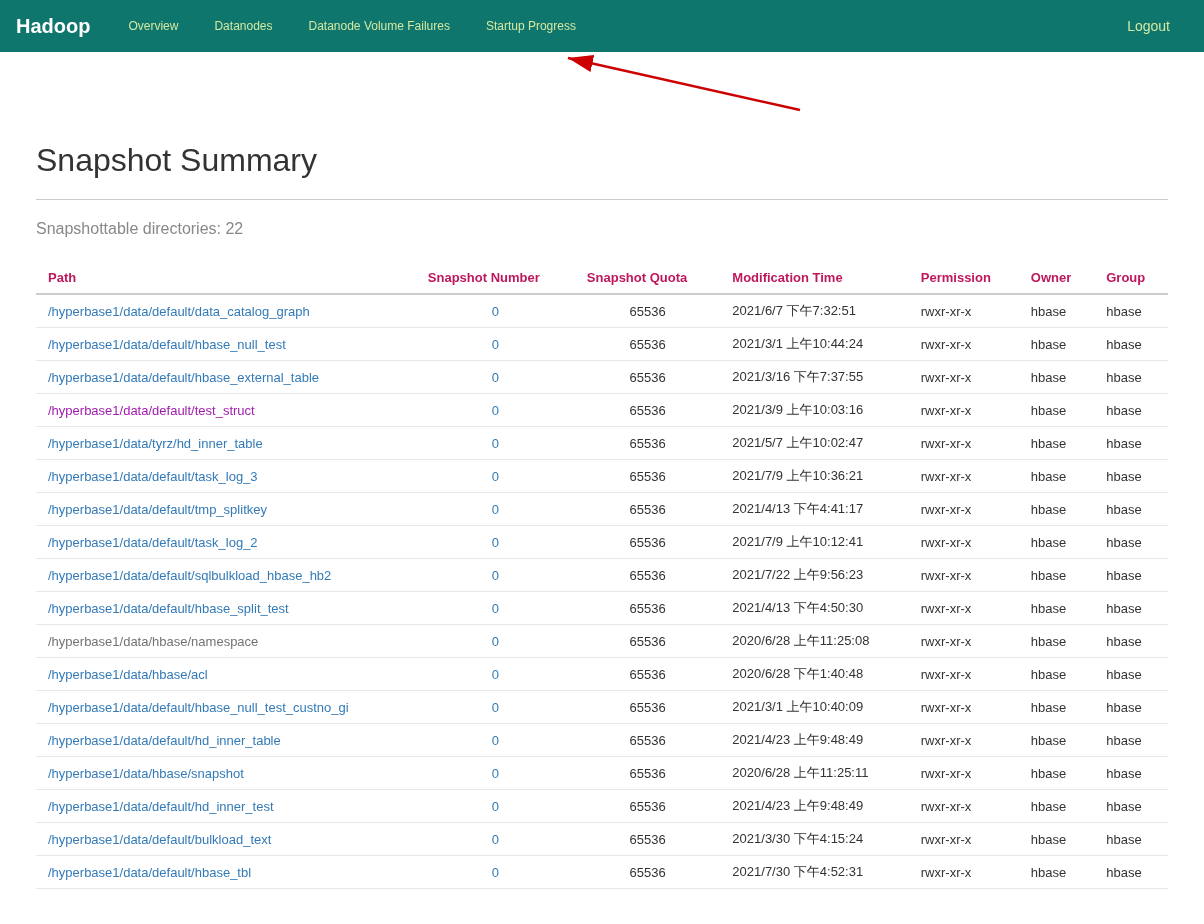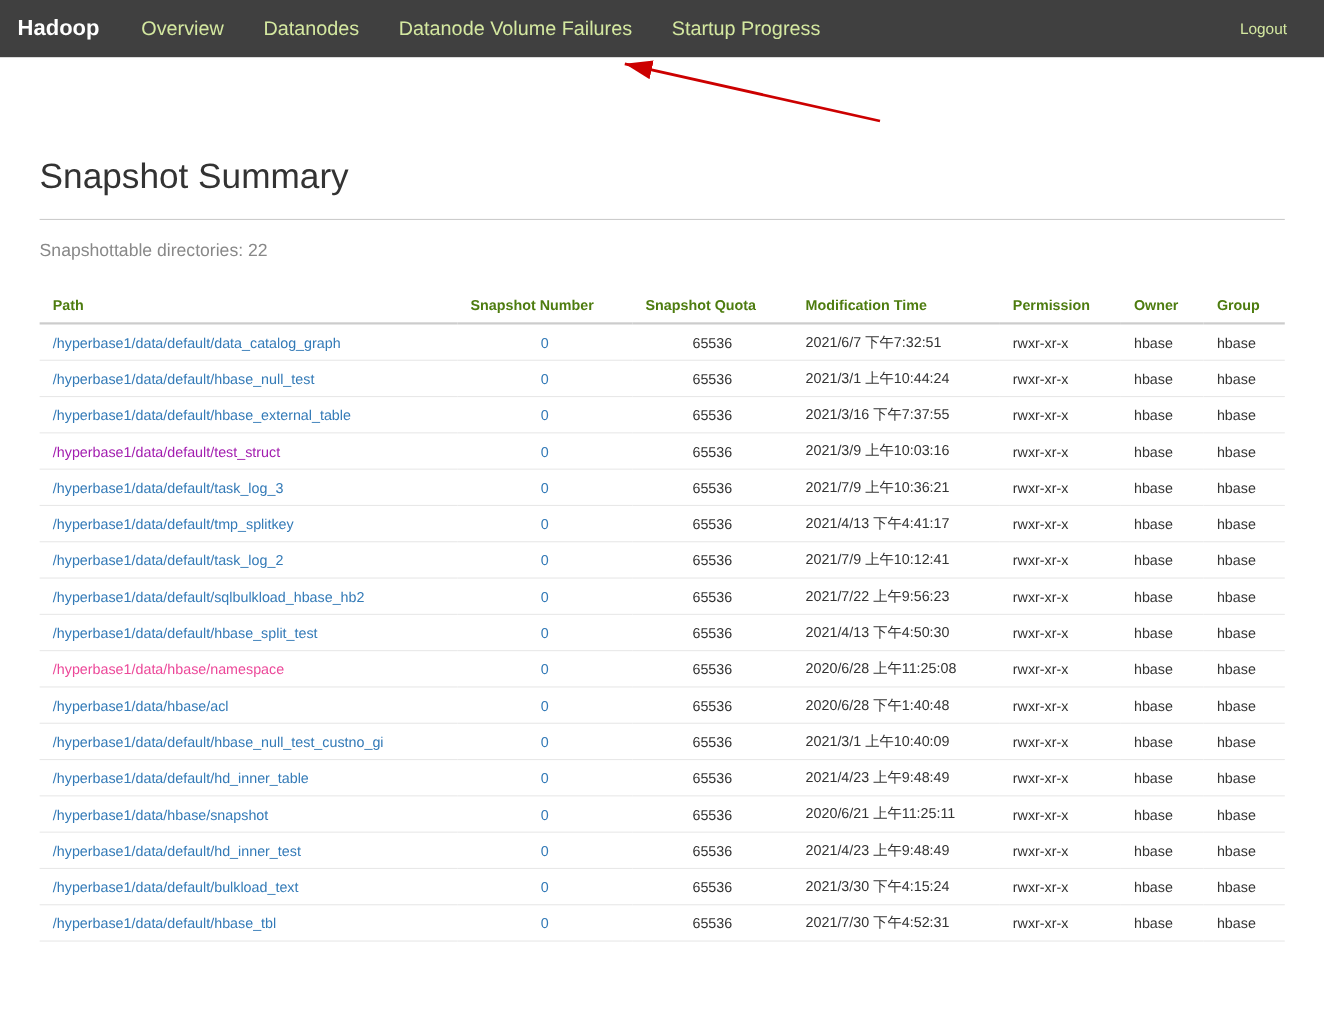--- a/index.html
+++ b/index.html
@@ -1,20 +1,20 @@
 <!DOCTYPE html>
 <html><head>
   <meta charset="utf-8">
   <style>
     * { margin: 0; padding: 0; box-sizing: border-box; }
     body { font-family: Arial, sans-serif; font-size: 14px; background: #fff; color: #333; }
 
     
     .navbar {
-      background-color: #404040;
+      background-color: #0f766e;
       display: flex;
       align-items: center;
       height: 52px;
       padding: 0 16px;
       position: relative;
     }
     .navbar-brand {
       color: #fff;
       font-size: 20px;
       font-weight: bold;
@@ -26,21 +26,21 @@
       flex: 1;
       gap: 0;
     }
     .nav-item {
       color: #d4e8a0;
       padding: 0 18px;
       height: 52px;
       display: flex;
       align-items: center;
       cursor: pointer;
-      font-size: 18px;
+      font-size: 12px;
       text-decoration: none;
     }
     .nav-item.active {
       background: #555;
       color: #fff;
     }
     .nav-logout {
       margin-left: auto;
       color: #d4e8a0;
       padding: 0 18px;
@@ -90,21 +90,21 @@
       border-collapse: collapse;
       font-size: 13px;
     }
     thead tr {
       border-bottom: 2px solid #ccc;
     }
     thead th {
       text-align: left;
       padding: 8px 12px;
       font-weight: bold;
-      color: #4d7c0f;
+      color: #be185d;
     }
     tbody tr {
       border-bottom: 1px solid #e8e8e8;
     }
     tbody td {
       padding: 7px 12px;
       color: #333;
     }
   </style>
 </head>
@@ -181,20 +181,29 @@
         <tr>
           <td style="color: #a21caf; cursor: pointer;">/hyperbase1/data/default/test_struct</td>
           <td style="color: rgb(51, 122, 183); text-align: center;">0</td>
           <td style="text-align: center;">65536</td>
           <td>2021/3/9 上午10:03:16</td>
           <td>rwxr-xr-x</td>
           <td>hbase</td>
           <td>hbase</td>
         </tr>
         <tr>
+          <td style="color: rgb(51, 122, 183); cursor: pointer;">/hyperbase1/data/tyrz/hd_inner_table</td>
+          <td style="color: rgb(51, 122, 183); text-align: center;">0</td>
+          <td style="text-align: center;">65536</td>
+          <td>2021/5/7 上午10:02:47</td>
+          <td>rwxr-xr-x</td>
+          <td>hbase</td>
+          <td>hbase</td>
+        </tr>
+        <tr>
           <td style="color: rgb(51, 122, 183); cursor: pointer;">/hyperbase1/data/default/task_log_3</td>
           <td style="color: rgb(51, 122, 183); text-align: center;">0</td>
           <td style="text-align: center;">65536</td>
           <td>2021/7/9 上午10:36:21</td>
           <td>rwxr-xr-x</td>
           <td>hbase</td>
           <td>hbase</td>
         </tr>
         <tr>
           <td style="color: rgb(51, 122, 183); cursor: pointer;">/hyperbase1/data/default/tmp_splitkey</td>
@@ -226,21 +235,21 @@
         <tr>
           <td style="color: rgb(51, 122, 183); cursor: pointer;">/hyperbase1/data/default/hbase_split_test</td>
           <td style="color: rgb(51, 122, 183); text-align: center;">0</td>
           <td style="text-align: center;">65536</td>
           <td>2021/4/13 下午4:50:30</td>
           <td>rwxr-xr-x</td>
           <td>hbase</td>
           <td>hbase</td>
         </tr>
         <tr>
-          <td style="color: #ec4899; cursor: pointer;">/hyperbase1/data/hbase/namespace</td>
+          <td style="color: #737373; cursor: pointer;">/hyperbase1/data/hbase/namespace</td>
           <td style="color: rgb(51, 122, 183); text-align: center;">0</td>
           <td style="text-align: center;">65536</td>
           <td>2020/6/28 上午11:25:08</td>
           <td>rwxr-xr-x</td>
           <td>hbase</td>
           <td>hbase</td>
         </tr>
         <tr>
           <td style="color: rgb(51, 122, 183); cursor: pointer;">/hyperbase1/data/hbase/acl</td>
           <td style="color: rgb(51, 122, 183); text-align: center;">0</td>
@@ -265,21 +274,21 @@
           <td style="text-align: center;">65536</td>
           <td>2021/4/23 上午9:48:49</td>
           <td>rwxr-xr-x</td>
           <td>hbase</td>
           <td>hbase</td>
         </tr>
         <tr>
           <td style="color: rgb(51, 122, 183); cursor: pointer;">/hyperbase1/data/hbase/snapshot</td>
           <td style="color: rgb(51, 122, 183); text-align: center;">0</td>
           <td style="text-align: center;">65536</td>
-          <td>2020/6/21 上午11:25:11</td>
+          <td>2020/6/28 上午11:25:11</td>
           <td>rwxr-xr-x</td>
           <td>hbase</td>
           <td>hbase</td>
         </tr>
         <tr>
           <td style="color: rgb(51, 122, 183); cursor: pointer;">/hyperbase1/data/default/hd_inner_test</td>
           <td style="color: rgb(51, 122, 183); text-align: center;">0</td>
           <td style="text-align: center;">65536</td>
           <td>2021/4/23 上午9:48:49</td>
           <td>rwxr-xr-x</td>

